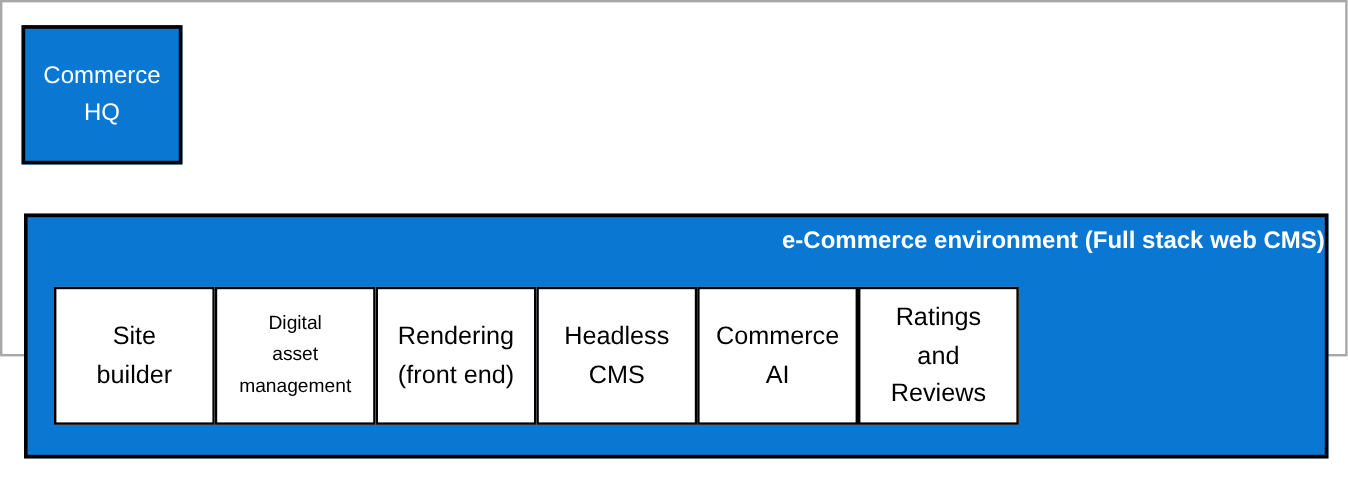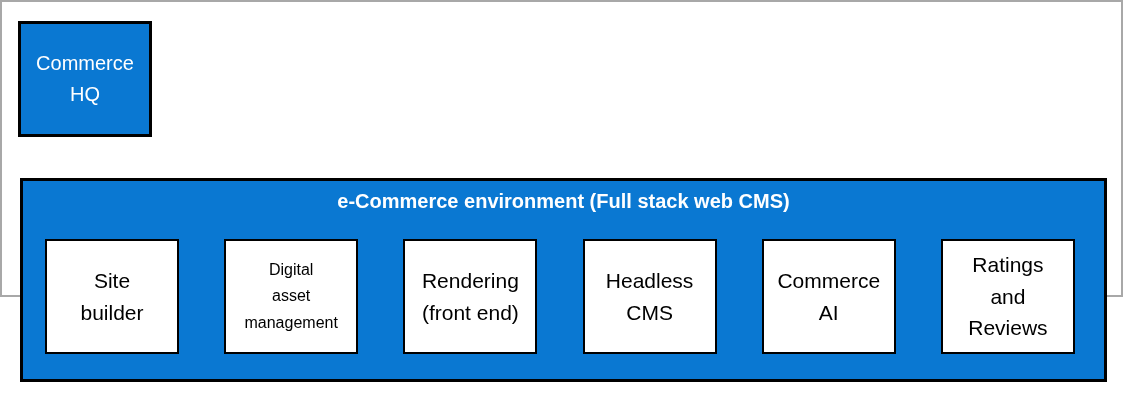--- a/index.html
+++ b/index.html
@@ -42,33 +42,32 @@
     position: absolute;
     left: 18px;
     top: 176px;
     width: 1087px;
     height: 204px;
     background: var(--fill-blue, #0a78d2);
     border: 3px solid var(--border-black, #000000);
   }
   .env-title {
     margin-top: 6px;
-    text-align: center;
+    text-align: right;
     color: #ffffff;
     font-size: 20px;
     font-weight: bold;
     line-height: 1.4;
   }
   .env-row {
     position: absolute;
     left: 0;
     right: 0;
     top: 58px;
     display: flex;
-    justify-content: space-between;
     padding: 0 29px 0 22px;
   }
   .white-box {
     width: 134px;
     height: 115px;
     background: var(--component-white, #ffffff);
     border: 2px solid var(--border-black, #000000);
     display: flex;
     align-items: center;
     justify-content: center;

